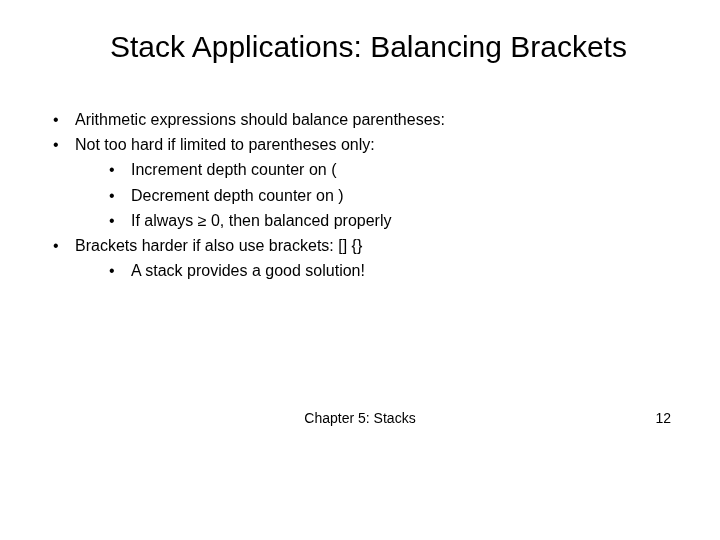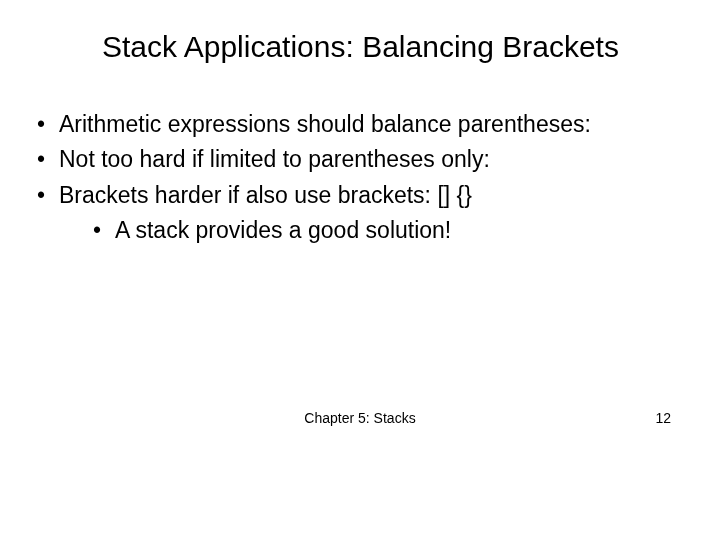--- a/index.html
+++ b/index.html
@@ -1,19 +1,19 @@
 <!DOCTYPE html>
 <html><head>
 <meta charset="utf-8">
 <style>
   * { margin: 0; padding: 0; box-sizing: border-box; }
   html, body { width: 720px; height: 540px; background: #fff; font-family: Arial, Helvetica, sans-serif; color: #000; }
-  .slide { width: 720px; height: 432px; position: relative; padding: 24px 30px 0 31px; }
+  .slide { width: 720px; height: 432px; position: relative; padding: 24px 30px 0 47px; }
   .title { font-size: 30px; text-align: center; margin-top: 6px; margin-bottom: 44px; font-weight: normal; }
-  .content { font-size: 23px; line-height: 1.45; }
+  .content { font-size: 16px; line-height: 1.45; }
   ul { list-style: none; }
   .lvl1 > li { padding-left: 28px; position: relative; margin-bottom: 2px; }
   .lvl1 > li::before { content: "•"; position: absolute; left: 6px; top: 0; }
   .lvl2 { margin-top: 2px; }
   .lvl2 > li { padding-left: 56px; position: relative; margin-bottom: 2px; }
   .lvl2 > li::before { content: "•"; position: absolute; left: 34px; top: 0; }
   .expr { padding-left: 66px; margin-bottom: 2px; }
   .footer { position: absolute; bottom: 22px; left: 0; width: 720px; font-size: 14px; }
   .footer-center { position: absolute; left: 50%; transform: translateX(-50%); text-align: right; }
   .footer-right { position: absolute; right: 49px; }
@@ -24,20 +24,25 @@
 <div class="slide">
   <h1 class="title">Stack Applications: Balancing Brackets</h1>
 
   <div class="content">
     <ul class="lvl1">
       <li>
         <span>Arithmetic expressions should balance parentheses:</span>
       </li>
       <li>
         <span>Not too hard if limited to parentheses only:</span>
+        <ul class="lvl2">
+          <li>Increment depth counter on (</li>
+          <li>Decrement depth counter on )</li>
+          <li>If always ≥ 0, then balanced properly</li>
+        </ul>
       </li>
       <li>
         <span>Brackets harder if also use brackets: [] {}</span>
         <ul class="lvl2">
           <li>A stack provides a good solution!</li>
         </ul>
       </li>
     </ul>
   </div>
 

